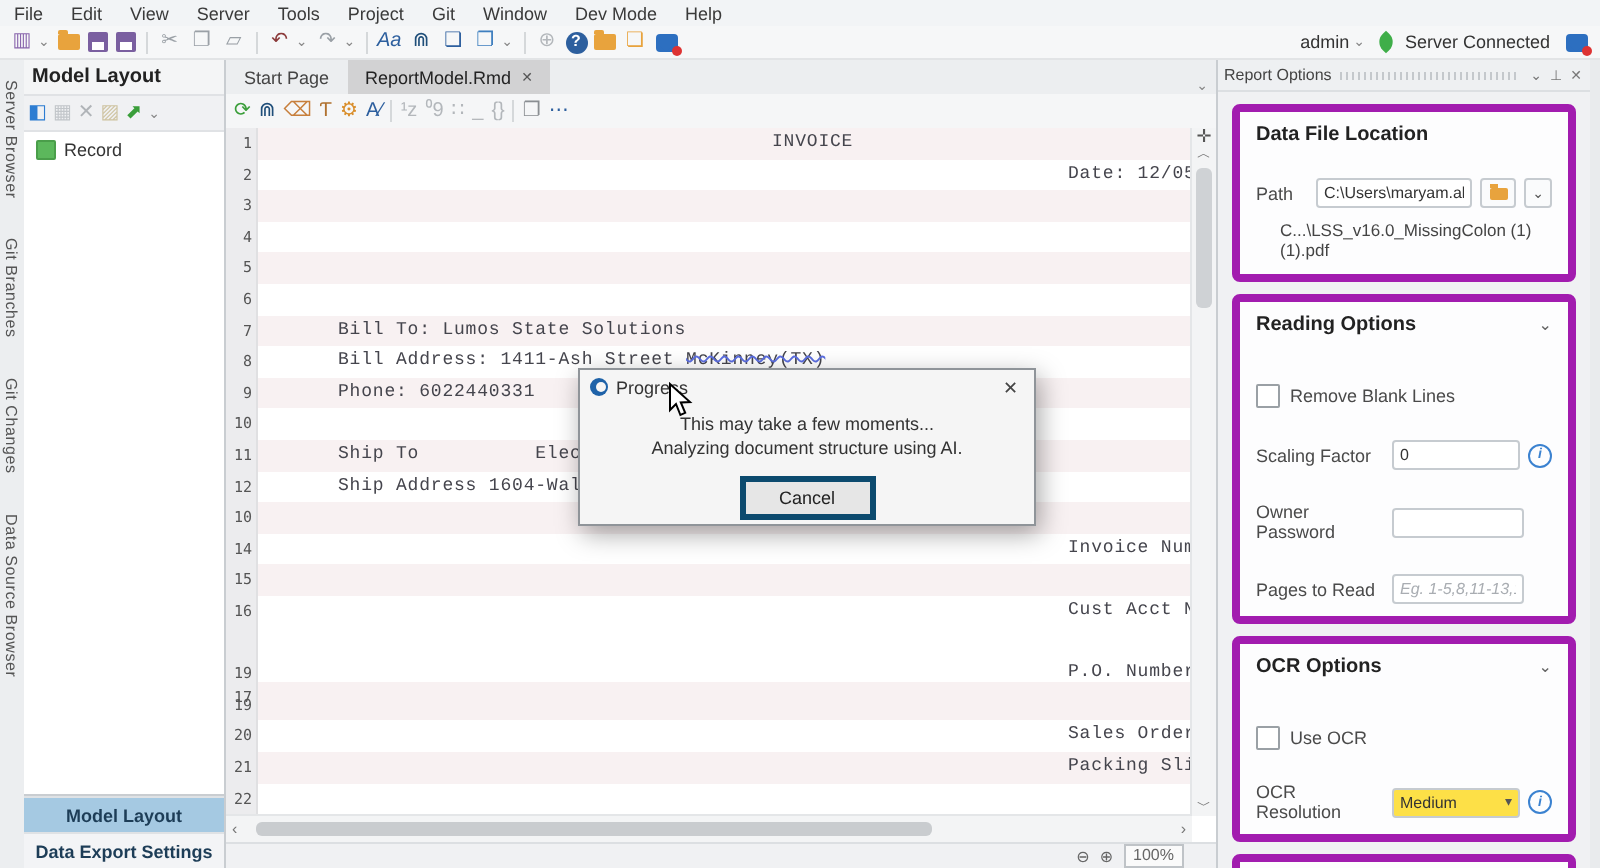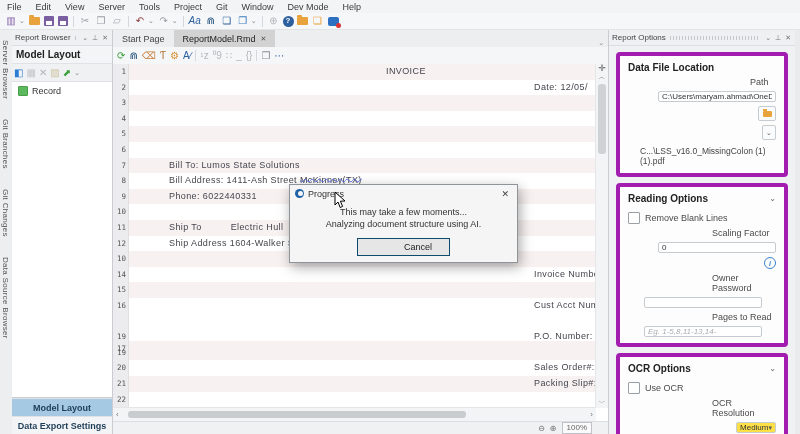--- a/index.html
+++ b/index.html
@@ -53,21 +53,21 @@
   .tab-scroll{margin-left:auto;font-size:7px;color:#888;padding-right:4px;}
   .ed-toolbar{position:absolute;left:0;top:17px;right:0;height:17px;background:#f5f6f7;border-bottom:1px solid #dadde0;display:flex;align-items:center;padding-left:4px;gap:4px;}
   .ed-ic{font-size:10px;line-height:1;}
   .ed-ic.dis{color:#b3b7bb!important;}
   .ed-sep{width:1px;height:11px;background:#d5d8da;}
   .doc{position:absolute;left:0;top:34px;right:12px;bottom:26px;background:#fff;overflow:hidden;}
   .gutter-col{position:absolute;left:0;top:0;bottom:0;width:15px;background:#ececee;border-right:1px solid #e0e0e2;}
   .doc-row{position:absolute;left:0;right:0;height:15.6px;}
   .gut{position:absolute;left:0;top:0;width:13px;height:15.6px;font-family:"DejaVu Sans Mono",monospace;font-size:7.5px;color:#555;text-align:right;line-height:15.6px;}
   .row-content{position:absolute;left:16px;right:0;top:0;bottom:0;overflow:hidden;white-space:pre;
-               font-family:Liberation Sans, sans-serif;font-size:9px;letter-spacing:.4px;color:#45454d;line-height:15.6px;}
+               font-family:Liberation Mono, monospace;font-size:9px;letter-spacing:.4px;color:#45454d;line-height:15.6px;}
   .doc-row.odd .row-content{background:#f8f1f2;}
   .seg{position:absolute;top:0;white-space:pre;}
   .seg-l{left:40px;} .seg-m{left:257px;} .seg-r{left:405px;}
   .scrib{text-decoration:line-through;text-decoration-style:wavy;text-decoration-color:#5b6ee1;}
   .vscroll{position:absolute;right:0;top:34px;width:12px;bottom:26px;background:#f3f4f5;border-left:1px solid #e4e6e8;
            display:flex;flex-direction:column;align-items:center;font-size:7px;color:#777;}
   .vthumb{width:8px;height:70px;background:#cfd2d5;border-radius:3px;margin-top:2px;}
   .vs-plus{font-size:9px;color:#555;line-height:8px;}
   .hscroll{position:absolute;left:0;right:12px;bottom:13px;height:13px;background:#f3f4f5;border-top:1px solid #e4e6e8;
            display:flex;align-items:center;font-size:8px;color:#777;}
@@ -75,46 +75,46 @@
   .h-arrow{padding:0 3px;}
   .statusbar{position:absolute;left:0;right:0;bottom:0;height:13px;background:#f0f1f3;border-top:1px solid #dcdfe2;
              display:flex;align-items:center;justify-content:flex-end;font-size:8px;color:#666;padding-right:16px;gap:5px;box-sizing:border-box;}
   .zoom-box{border:1px solid #bfc3c7;background:#fafafa;padding:0 4px;font-size:8px;line-height:10px;}
   
   .right-panel{position:absolute;left:608px;top:30px;width:187px;height:404px;background:#f0f1f3;border-left:1px solid #c9cdd1;box-sizing:border-box;overflow:hidden;}
   .card{background:#fdfdfe;border:4px solid #a21caf;border-radius:4px;margin:6px 7px;padding:6px 8px;}
   .card-title{font-size:10px;font-weight:bold;color:#222;}
   .card-head{display:flex;align-items:center;justify-content:space-between;}
   .chev{font-size:8px;color:#666;}
-  .frow{display:flex;align-items:flex-end;margin-top:4px;gap:4px;flex-direction:column;}
+  .frow{display:flex;align-items:center;margin-top:16px;gap:4px;}
   .flabel{font-size:9px;color:#4a4a4a;width:64px;flex-shrink:0;}
   .tinput{flex:1;height:15px;border:1px solid #c6cbd0;border-radius:2px;font-size:8px;font-family:"Liberation Sans",sans-serif;
           padding:0 3px;color:#333;background:#fff;box-sizing:border-box;min-width:0;}
   .tinput::placeholder{color:#a9adb2;font-style:italic;}
   .btn-sq{width:18px;height:15px;border:1px solid #c6cbd0;border-radius:2px;background:#fafbfc;display:flex;align-items:center;justify-content:center;box-sizing:border-box;}
   .mini-folder{width:9px;height:6px;background:#e8a33d;border-radius:1px;position:relative;}
   .mini-folder::before{content:"";position:absolute;left:0;top:-2px;width:4px;height:2px;background:#e8a33d;}
   .dd-btn{width:14px;height:15px;border:1px solid #c6cbd0;border-radius:2px;background:#fafbfc;font-size:7px;color:#555;display:flex;align-items:center;justify-content:center;box-sizing:border-box;}
   .file-name{font-size:8.5px;color:#444;margin:6px 0 1px 12px;}
-  .cb-row{display:flex;align-items:center;gap:5px;margin-top:8px;}
+  .cb-row{display:flex;align-items:center;gap:5px;margin-top:24px;}
   .cbox{width:10px;height:10px;border:1px solid #9aa0a5;background:#fff;border-radius:1px;}
   .cb-label{font-size:9px;color:#4a4a4a;}
   .info-ic{width:10px;height:10px;border:1px solid #3b82d0;color:#3b82d0;border-radius:50%;font-size:7px;display:flex;align-items:center;justify-content:center;font-style:italic;font-weight:bold;flex-shrink:0;}
   .select{flex:1;height:15px;border:1px solid #c6cbd0;border-radius:2px;background:#fde047;font-size:8px;color:#333;display:flex;align-items:center;justify-content:space-between;padding:0 3px;box-sizing:border-box;min-width:0;}
   .right-edge{position:absolute;left:795px;top:30px;width:5px;height:404px;background:#e9ebed;}
   
   .dialog{position:absolute;left:289px;top:184px;width:227px;height:77px;background:#f5f5f5;border:1px solid #8f9499;
           box-shadow:2px 4px 12px rgba(0,0,0,.35);z-index:50;}
   .dlg-title{height:17px;display:flex;align-items:center;padding:0 5px;gap:4px;font-size:9px;color:#333;}
   .dlg-ico{width:9px;height:9px;border-radius:50%;background:#1e62a8;position:relative;}
   .dlg-ico::after{content:"";position:absolute;left:3px;top:2px;width:5px;height:5px;border-radius:50%;background:#f5f5f5;}
   .dlg-x{margin-left:auto;font-size:9px;color:#444;padding:0 3px;}
   .dlg-body{text-align:center;font-size:9px;color:#333;line-height:12px;margin-top:4px;}
   .dlg-btn-row{display:flex;justify-content:center;margin-top:8px;}
-  .dlg-btn{width:62px;height:16px;background:#e6e6e6;border:1px solid #0c4a6e;font-size:9px;color:#222;display:flex;align-items:center;justify-content:center;padding-left:29px;}
+  .dlg-btn{width:62px;height:16px;background:#e6e6e6;border:3px solid #0c4a6e;font-size:9px;color:#222;display:flex;align-items:center;justify-content:center;}
   .cursor{position:absolute;left:334px;top:191px;z-index:60;}
 </style>
 </head>
 <body>
 
 <div class="menubar">
     <span class="menu-item">File</span>
     <span class="menu-item">Edit</span>
     <span class="menu-item">View</span>
     <span class="menu-item">Server</span>
@@ -147,37 +147,37 @@
     <span class="tb-icon" style="color: rgb(31, 78, 121);">⋒</span>
     <span class="tb-icon" style="color: rgb(45, 95, 158);">❏</span>
     <span class="tb-icon" style="color: rgb(63, 127, 191);">❐</span>
     <span class="tb-dd">⌄</span>
     <span class="tb-sep"></span>
     <span class="tb-icon" style="color: rgb(179, 183, 187);">⊕</span>
     <span class="tb-icon tb-round" style="color: rgb(255, 255, 255); background: rgb(45, 95, 158);">?</span>
     <span class="ico-folder"></span>
     <span class="tb-icon" style="color: rgb(232, 163, 61);">❏</span>
     <span class="ico-chat"></span>
+    <div class="tb-right">
+    <span>admin</span>
+    <span class="tb-dd">⌄</span>
+    <span class="ico-leaf"></span>
+    <span>Server Connected</span>
+    <span class="ico-chat" style="margin-left:6px;"></span>
+  </div>
   </div>
 
 <div class="left-strip">
     <div class="strip-tab">Server Browser</div>
     <div class="strip-tab">Git Branches</div>
     <div class="strip-tab">Git Changes</div>
     <div class="strip-tab">Data Source Browser</div>
   </div>
 
 <div class="left-panel">
-  <div class="panel-head">
-    <span>Report Browser</span>
-    <span class="dots"></span>
-    <span class="ph-ic">⌄</span>
-    <span class="ph-ic">⊥</span>
-    <span class="ph-ic">✕</span>
-  </div>
   <div class="lp-title">Model Layout</div>
   <div class="lp-toolbar">
       <span class="lp-ic" style="color: rgb(45, 125, 210);">◧</span>
       <span class="lp-ic" style="color: rgb(194, 198, 202);">▦</span>
       <span class="lp-ic" style="color: rgb(176, 180, 184);">✕</span>
       <span class="lp-ic" style="color: rgb(207, 196, 162);">▨</span>
       <span class="lp-ic" style="color: rgb(58, 158, 58);">⬈</span>
       <span class="tb-dd">⌄</span>
     </div>
   <div class="lp-tree">

